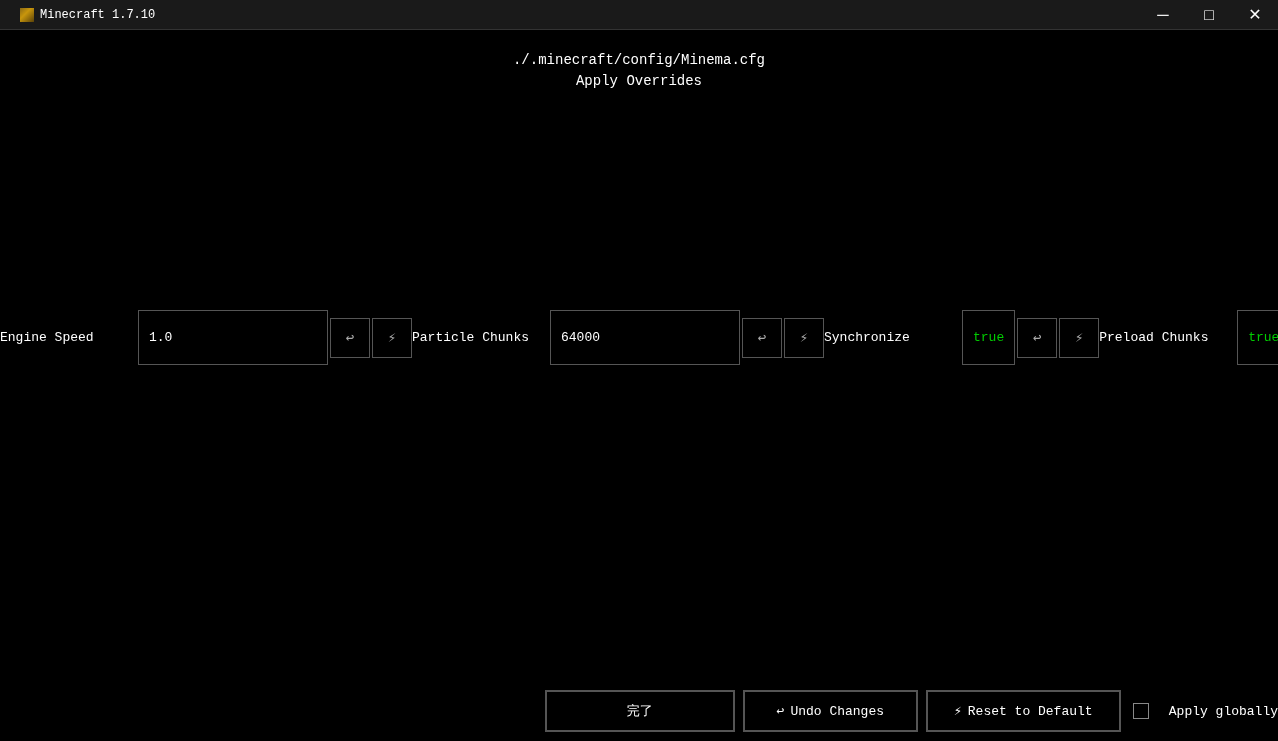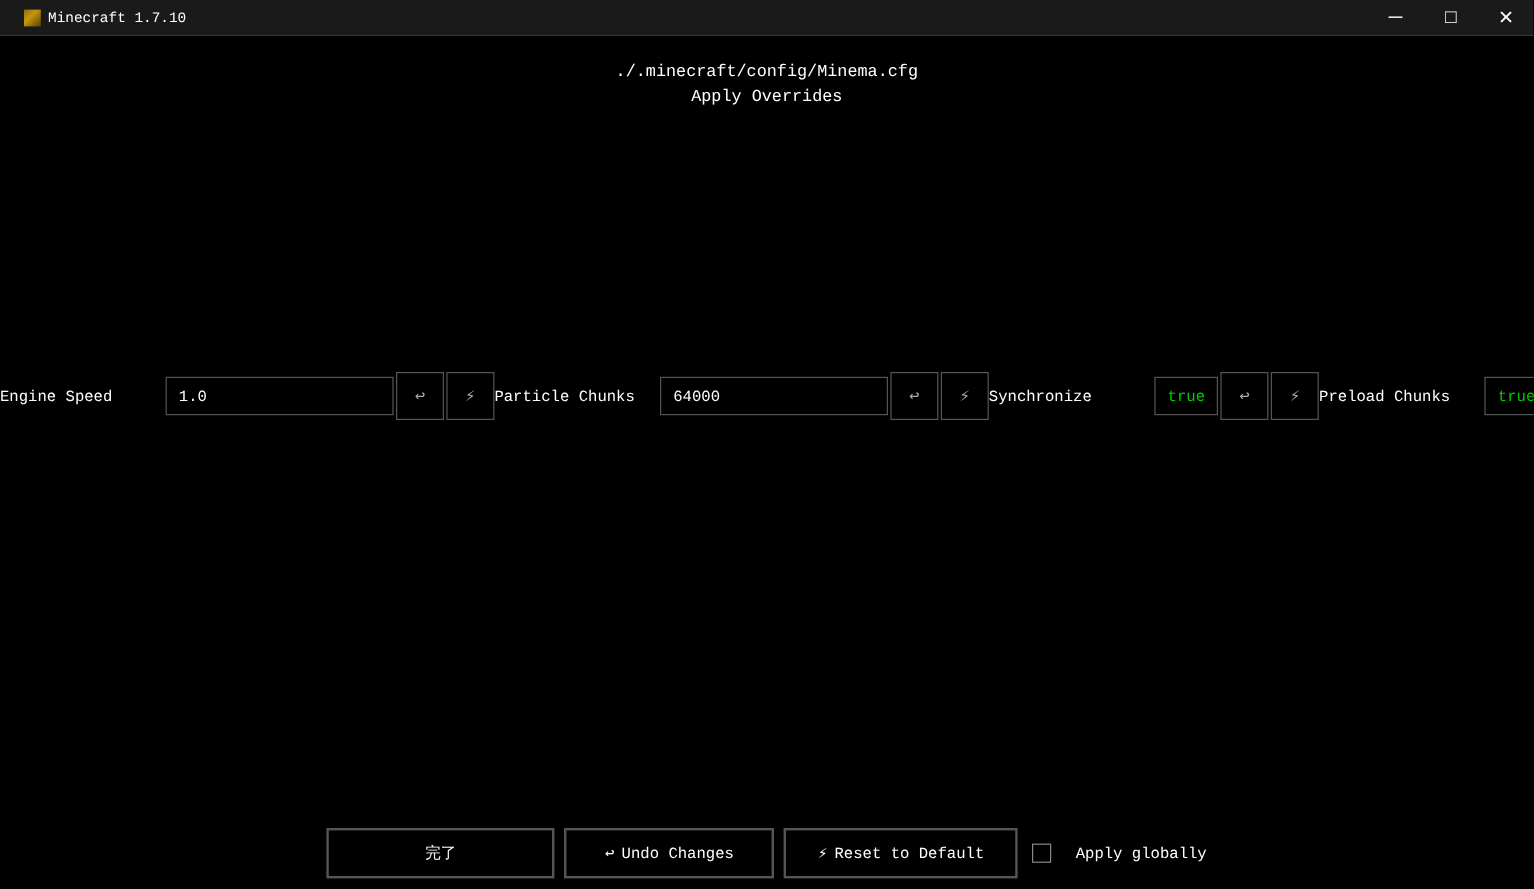--- a/index.html
+++ b/index.html
@@ -122,21 +122,21 @@
       margin-right: 8px;
     }
 
     .config-input-wrapper {
       flex: 1;
       display: flex;
     }
 
     .config-input {
       flex: 1;
-      height: 32px;
+      height: 55px;
       background: #000;
       border: 1px solid #555;
       color: #fff;
       font-family: 'Courier New', Courier, monospace;
       font-size: 13px;
       padding: 0 10px;
       outline: none;
     }
 
     .config-input.boolean-field {
@@ -162,21 +162,21 @@
 
     
     .bottom-bar {
       position: absolute;
       bottom: 0;
       left: 0;
       right: 0;
       height: 60px;
       display: flex;
       align-items: center;
-      justify-content: center;
+      justify-content: flex-end;
       gap: 8px;
       background: #000;
     }
 
     .bottom-btn {
       height: 42px;
       background: #000;
       border: 2px solid #555;
       color: #fff;
       font-family: 'Courier New', Courier, monospace;

